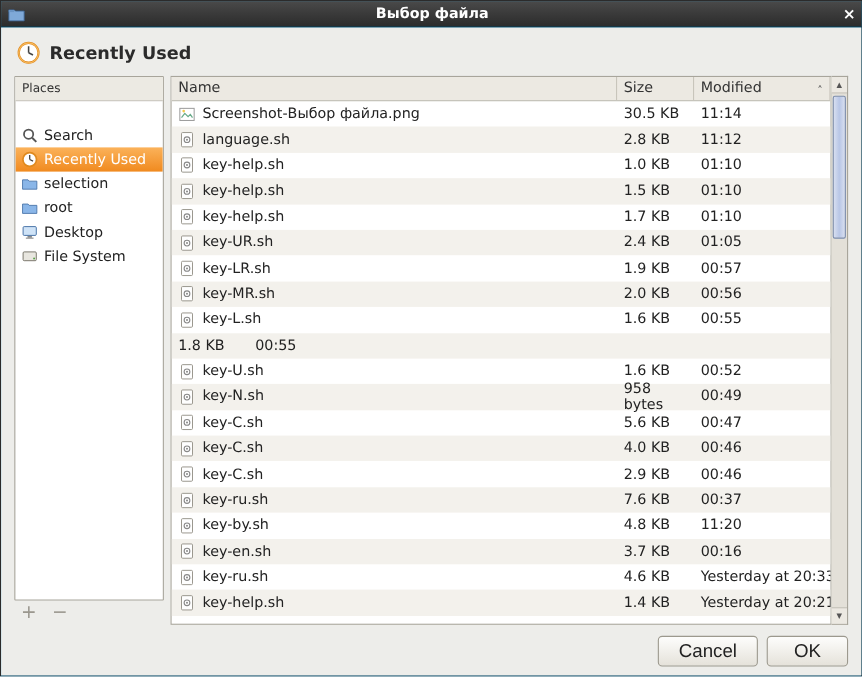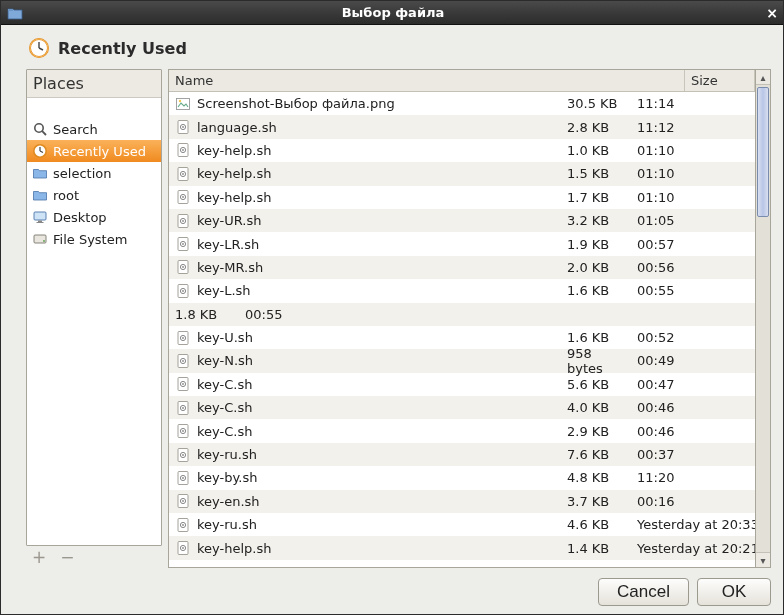--- a/index.html
+++ b/index.html
@@ -23,21 +23,21 @@
     color: #fff;
     display: flex; align-items: center;
     flex: 0 0 auto;
     border-bottom: 1px solid #111;
   }
   .titlebar .tb-icon { width: 20px; height: 20px; margin-left: 4px; display:flex;align-items:center;justify-content:center;}
   .titlebar .tb-title { flex:1; text-align:center; font-weight:bold; font-size:13px; }
   .titlebar .tb-close { width:22px; text-align:center; cursor:pointer; font-size:14px; font-weight:bold;}
   .dialog-body {
     flex:1; display:flex; flex-direction:column;
-    padding: 12px 12px 8px 25px;
+    padding: 12px 12px 8px 12px;
     background:#ededea;
     min-height:0;
   }
   .location-row {
     display:flex; align-items:center; gap:8px;
     margin-bottom:10px; margin-left:2px;
   }
   .location-row .loc-icon { width:22px; height:22px; display:flex; align-items:center; justify-content:center;}
   .location-row .loc-text { font-size:16px; font-weight:bold; color:#2b2b2b;}
   .panes {
@@ -54,21 +54,21 @@
     background:#fff;
     border-radius:1px;
     display:flex; flex-direction:column;
     min-height:0;
   }
   .places-header {
     padding:4px 6px;
     color:#333;
     border-bottom:1px solid #ccc9c0;
     background:#eceae3;
-    font-size:16px;
+    font-size:11px;
   }
   .places-list { flex:1; overflow:hidden;margin-top:20px; }
   .place-item {
     display:flex; align-items:center; gap:5px;
     padding:3px 5px;
     cursor:pointer;
     color:#222;
     white-space:nowrap;
   }
   .place-item.selected {
@@ -252,20 +252,24 @@
 
       <div class="file-area">
         <div class="filelist-outer">
           <div class="fl-header">
             <div class="col name">
               <span>Name</span>
             </div>
             <div class="col size">
               <span>Size</span>
             </div>
+            <div class="col mod">
+              <span>Modified</span>
+              <span class="sort-ind">˄</span>
+            </div>
           </div>
           <div class="fl-body" id="fl-body">
               <div class="fl-row">
                 <div class="c-name">
                   <span class="row-icon">
                     <svg width="16" height="16" viewBox="0 0 16 16">
                       <rect x="1.5" y="2.5" width="13" height="11" fill="#fff" stroke="#999" stroke-width="0.9"></rect>
                       <polyline points="3,11 6,7 9,10 11,8 13,11" fill="none" stroke="#6a8" stroke-width="1.1"></polyline>
                       <circle cx="5" cy="5" r="1.2" fill="#f2c94c"></circle>
                     </svg>
@@ -335,21 +339,21 @@
                 <div class="c-name">
                   <span class="row-icon">
                     <svg width="16" height="16" viewBox="0 0 16 16">
                       <rect x="3" y="1.5" width="10" height="13" rx="1" fill="#fefefe" stroke="#9a978e" stroke-width="0.9"></rect>
                       <circle cx="8" cy="8" r="2.6" fill="none" stroke="#888" stroke-width="1"></circle>
                       <circle cx="8" cy="8" r="0.9" fill="#888"></circle>
                     </svg>
                   </span>
                   <span>key-UR.sh</span>
                 </div>
-                <div class="c-size">3.2 KB</div>
+                <div class="c-size">2.4 KB</div>
                 <div class="c-mod">01:05</div>
               </div>
               <div class="fl-row">
                 <div class="c-name">
                   <span class="row-icon">
                     <svg width="16" height="16" viewBox="0 0 16 16">
                       <rect x="3" y="1.5" width="10" height="13" rx="1" fill="#fefefe" stroke="#9a978e" stroke-width="0.9"></rect>
                       <circle cx="8" cy="8" r="2.6" fill="none" stroke="#888" stroke-width="1"></circle>
                       <circle cx="8" cy="8" r="0.9" fill="#888"></circle>
                     </svg>

